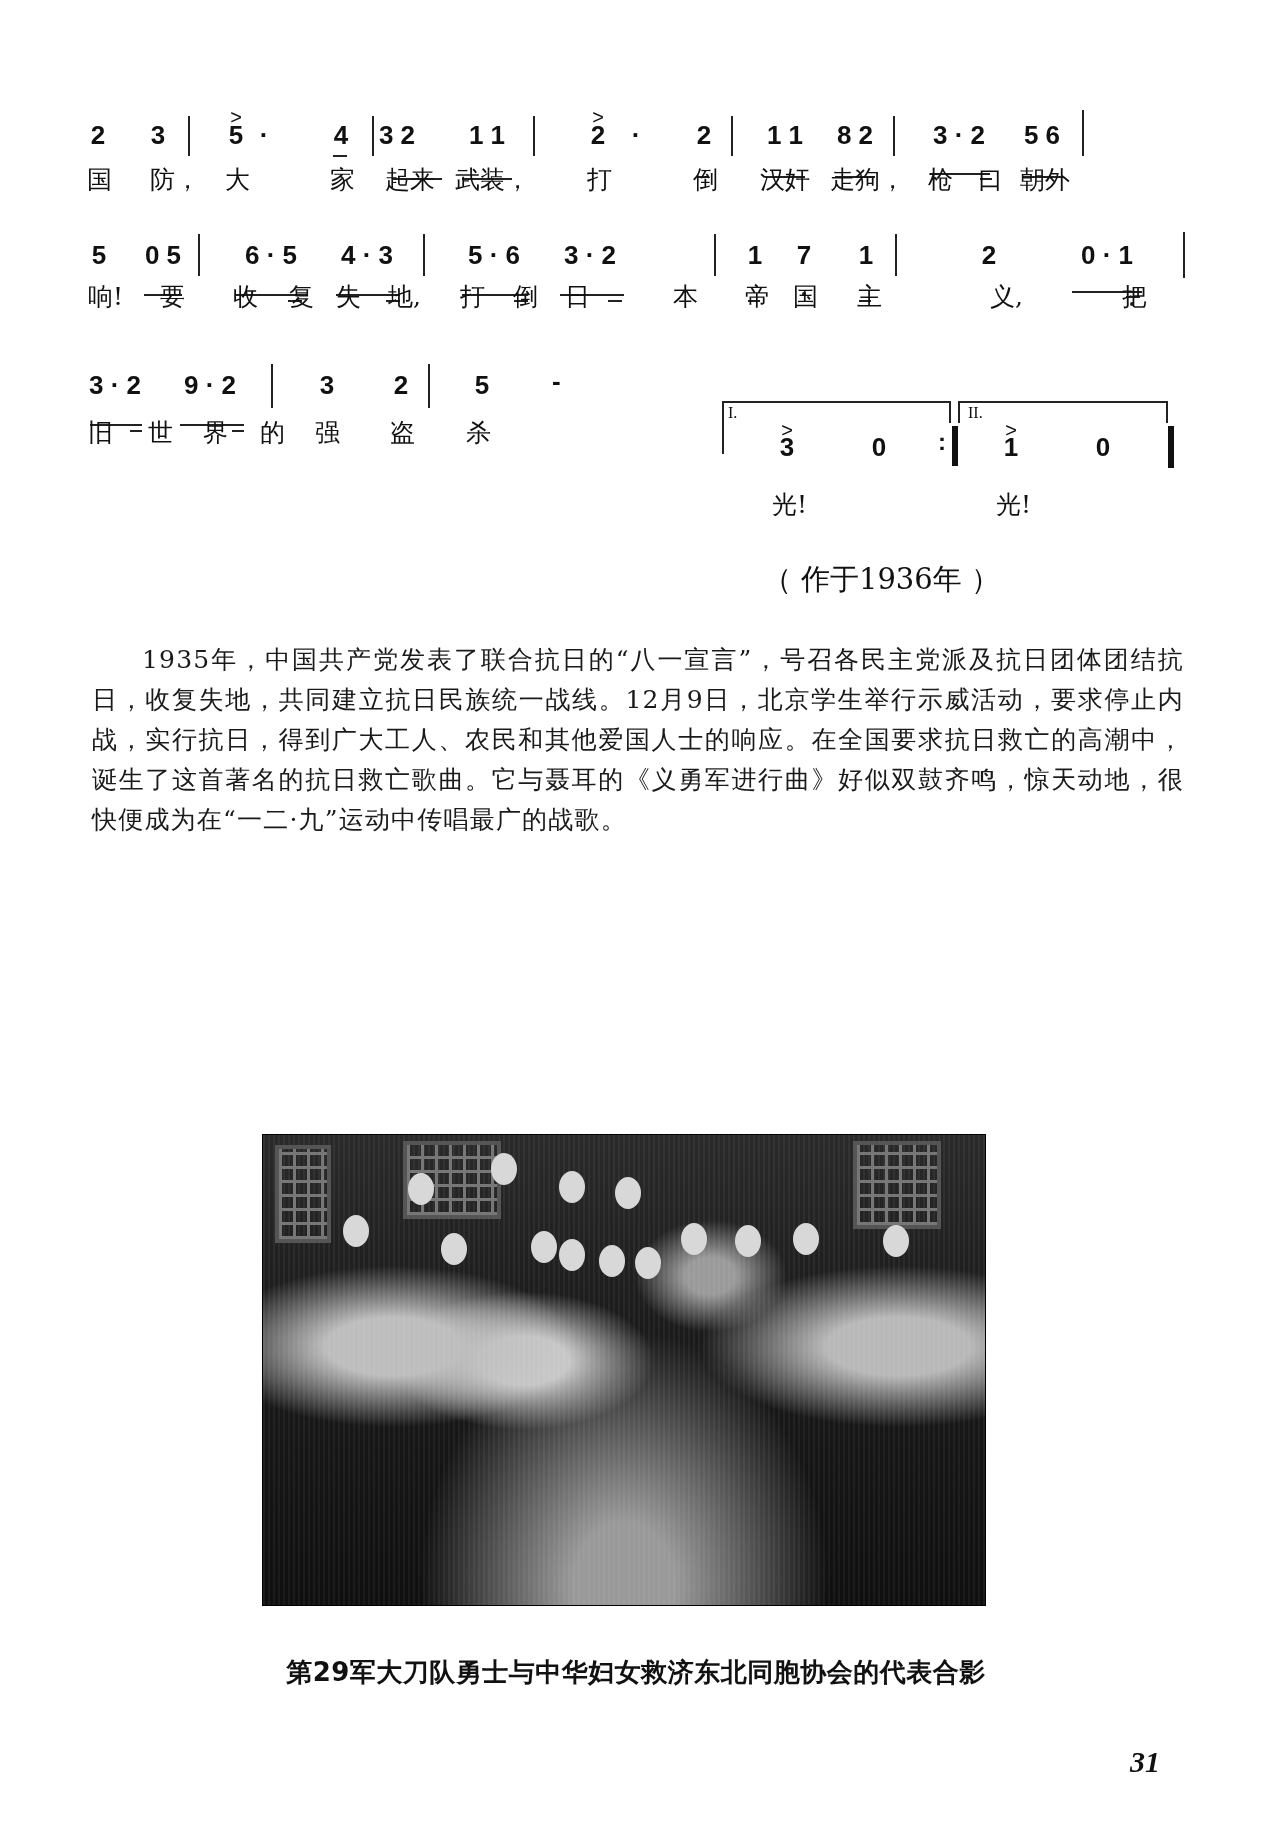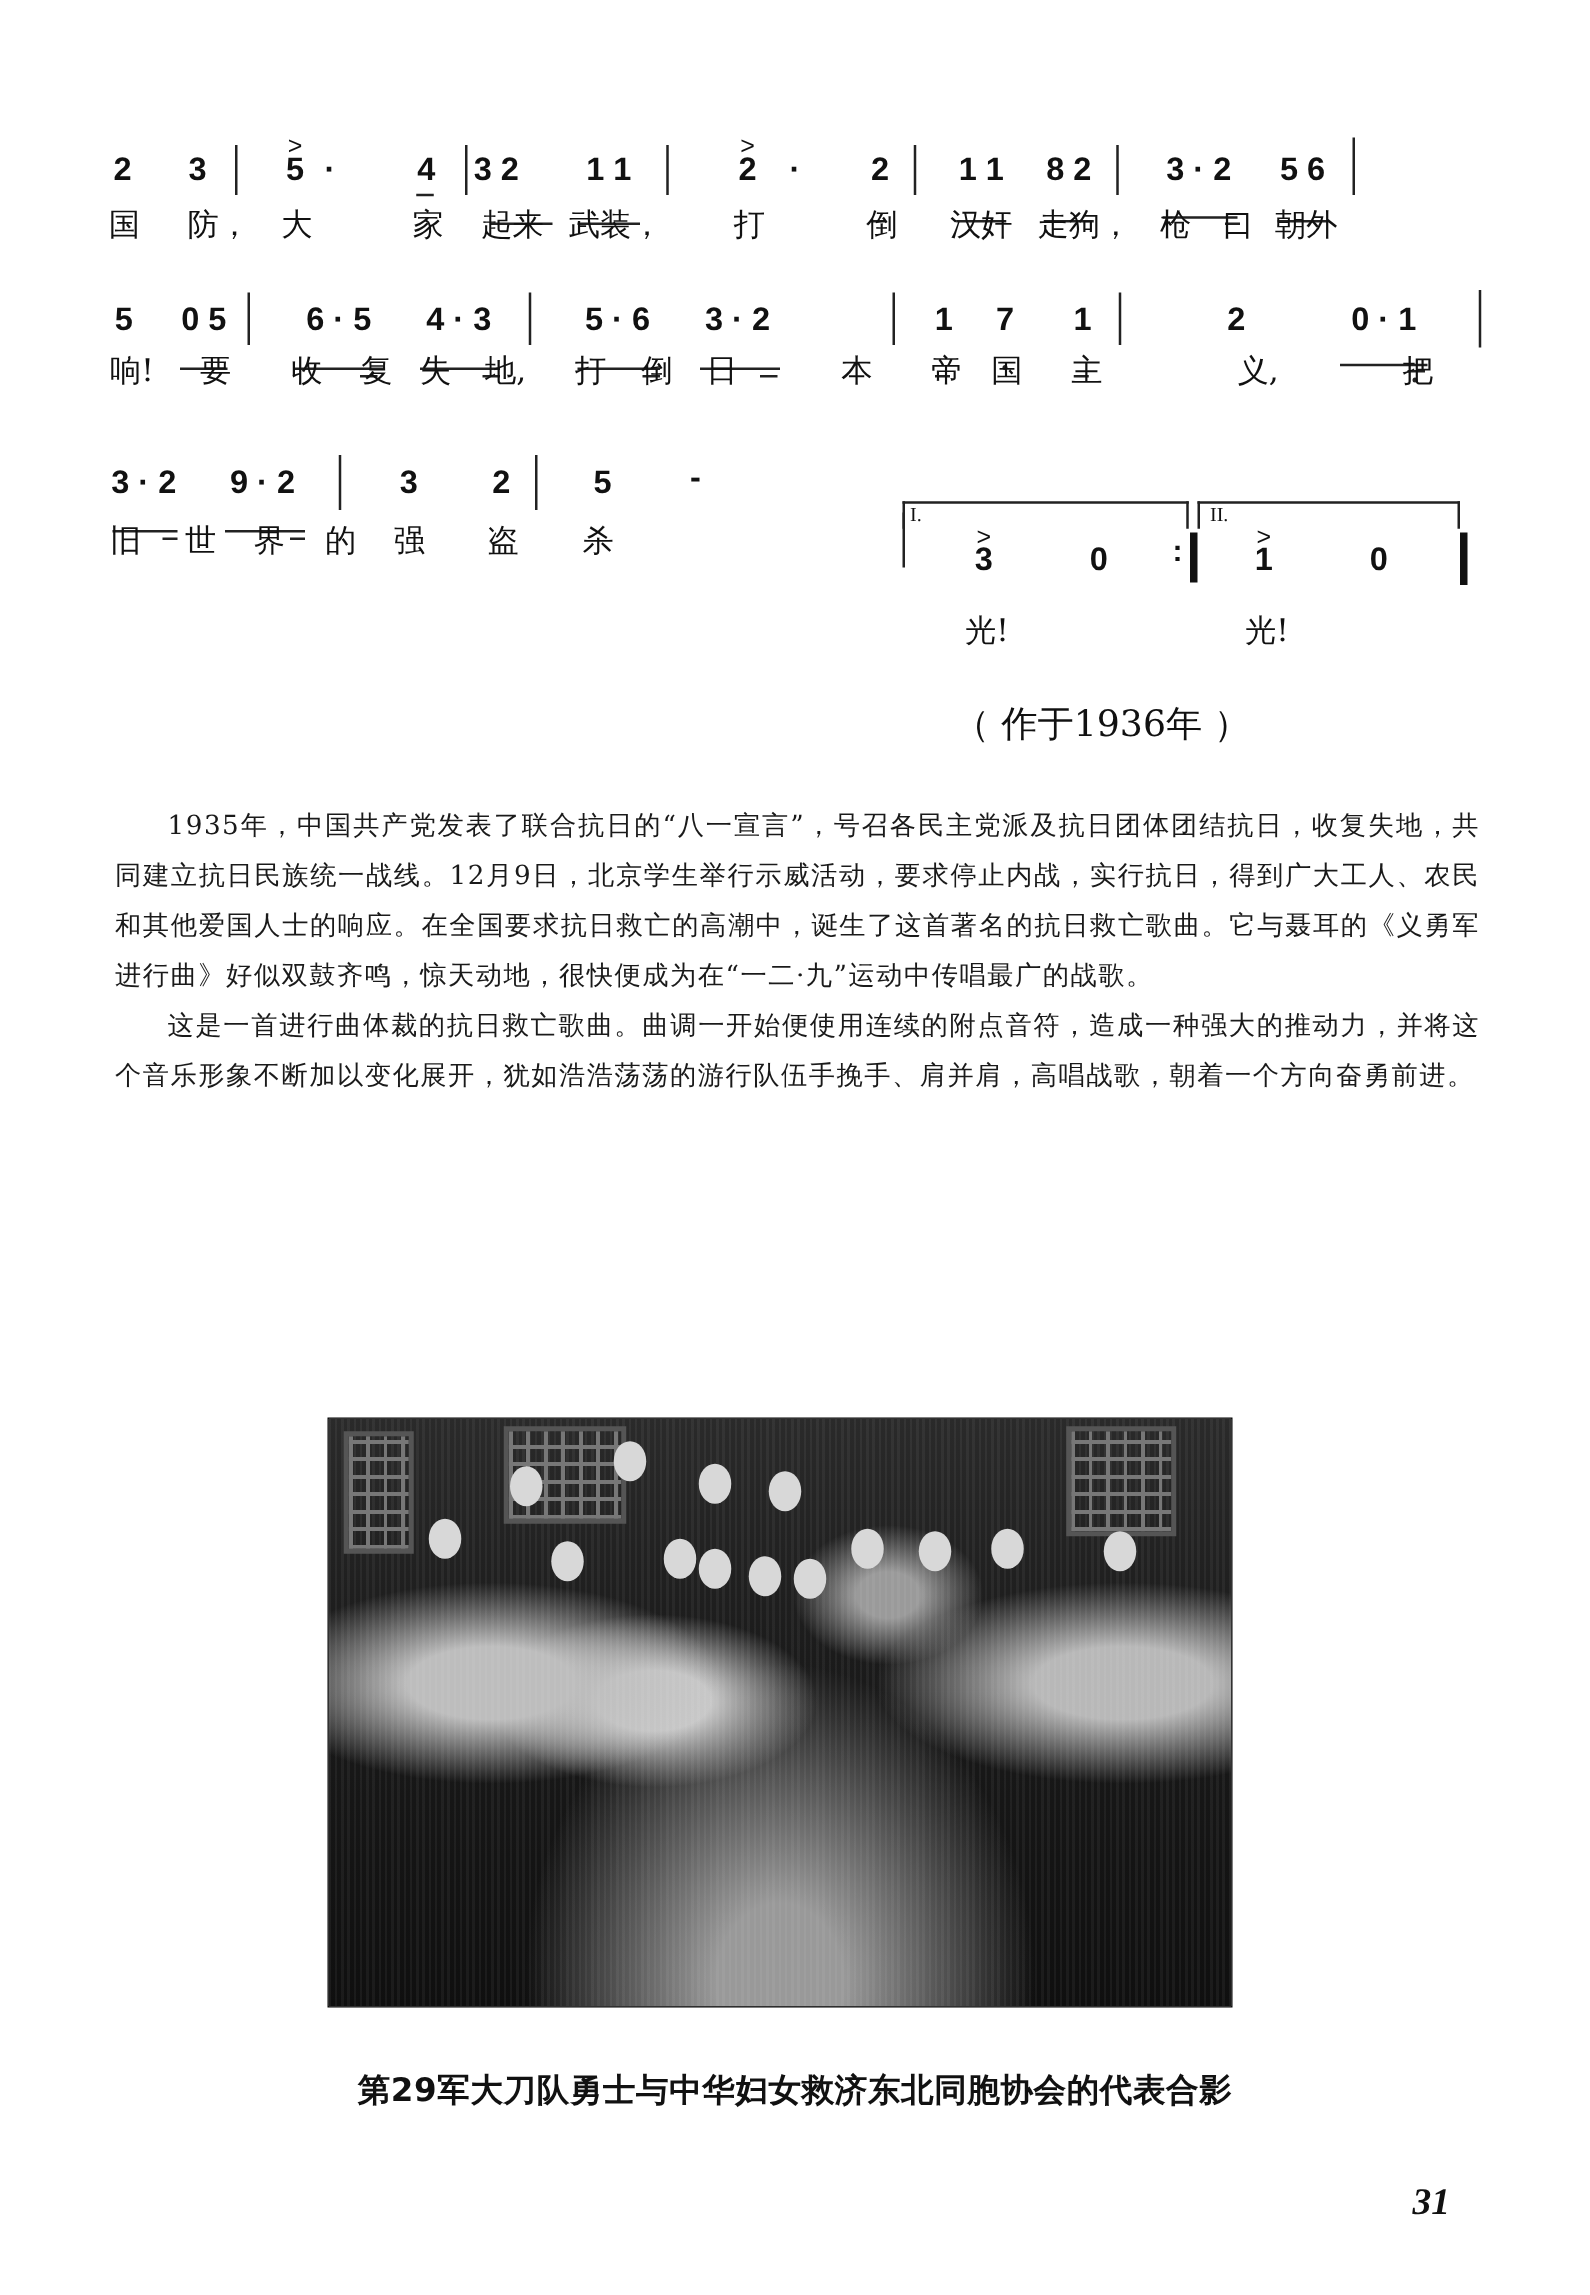--- a/index.html
+++ b/index.html
@@ -14,21 +14,21 @@
   .uline { position: absolute; height: 2px; background: #222; }
   .lowdot { position: absolute; width: 4px; height: 4px; border-radius: 2px; background: #222; }
   .lyric { position: absolute; font-family: "DejaVu Serif", serif; font-size: 25px; line-height: 30px; white-space: nowrap; }
   .volta { position: absolute; border-top: 2px solid #222; border-left: 2px solid #222; height: 20px; }
   .volta.right { border-right: 2px solid #222; }
   .volta-label { position: absolute; font-family: "Liberation Serif", serif; font-size: 16px; }
   .repeat-colon { position: absolute; font-weight: bold; font-size: 24px; font-family: "Liberation Sans", sans-serif; }
   .dash { position: absolute; font-weight: bold; font-size: 26px; font-family: "Liberation Sans", sans-serif; }
   .date-note { position: absolute; right: 272px; top: 468px; font-family: "DejaVu Serif", serif; font-size: 29px; }
   .article { position: absolute; left: 92px; top: 552px; width: 1092px;
-             font-family: "DejaVu Serif", serif; font-size: 21px; line-height: 40px; letter-spacing: 1.2px; color: #1a1a1a; }
+             font-family: "DejaVu Serif", serif; font-size: 25px; line-height: 40px; letter-spacing: 1.2px; color: #1a1a1a; }
   .article p { margin: 0; text-indent: 2em; text-align: justify; }
   .photo { position: absolute; left: 262px; top: 1138px; width: 722px; height: 470px;
            background:
              repeating-linear-gradient(90deg, rgba(255,255,255,0.05) 0 2px, rgba(0,0,0,0) 2px 5px),
              radial-gradient(ellipse at 18% 45%, #bdbdbd 0 8%, transparent 22%),
              radial-gradient(ellipse at 36% 48%, #c8c8c8 0 7%, transparent 20%),
              radial-gradient(ellipse at 62% 30%, #9a9a9a 0 4%, transparent 12%),
              radial-gradient(ellipse at 88% 45%, #b8b8b8 0 8%, transparent 22%),
              radial-gradient(ellipse at 50% 96%, #999 0 10%, transparent 40%),
              linear-gradient(180deg, #2a2a2a 0%, #1b1b1b 40%, #0f0f0f 100%);
@@ -184,21 +184,20 @@
 
     <span class="lyric" style="left:772px;top:490px">光!</span>
     <span class="lyric" style="left:996px;top:490px">光!</span>
   </div>
 
   <span class="date-note" style="top:560px">（ 作于1936年 ）</span>
 </div>
 
 <div class="article" style="top:640px">
   <p>1935年，中国共产党发表了联合抗日的“八一宣言”，号召各民主党派及抗日团体团结抗日，收复失地，共同建立抗日民族统一战线。12月9日，北京学生举行示威活动，要求停止内战，实行抗日，得到广大工人、农民和其他爱国人士的响应。在全国要求抗日救亡的高潮中，诞生了这首著名的抗日救亡歌曲。它与聂耳的《义勇军进行曲》好似双鼓齐鸣，惊天动地，很快便成为在“一二·九”运动中传唱最广的战歌。</p>
-  <p>这是一首进行曲体裁的抗日救亡歌曲。曲调一开始便使用连续的附点音符，造成一种强大的推动力，并将这个音乐形象不断加以变化展开，犹如浩浩荡荡的游行队伍手挽手、肩并肩，高唱战歌，朝着一个方向奋勇前进。</p>
 </div>
 
 <div class="photo" style="top:1134px">
   <div class="window" style="left:12px;top:10px;width:48px;height:90px"></div>
   <div class="window" style="left:140px;top:6px;width:90px;height:70px"></div>
   <div class="window" style="left:590px;top:6px;width:80px;height:80px"></div>
   <div class="face" style="left:80px;top:80px"></div>
   <div class="face" style="left:145px;top:38px"></div>
   <div class="face" style="left:178px;top:98px"></div>
   <div class="face" style="left:228px;top:18px"></div>

